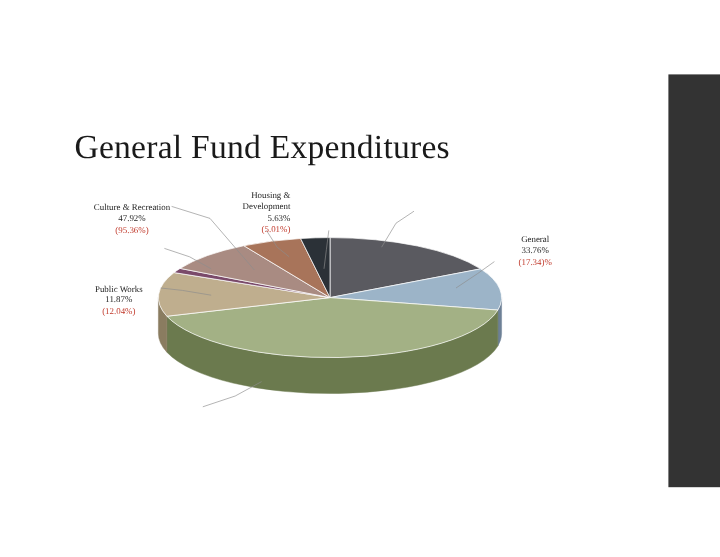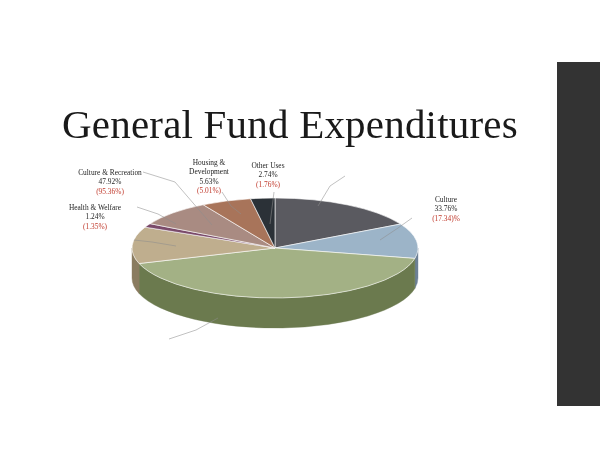--- a/index.html
+++ b/index.html
@@ -26,21 +26,21 @@
     left: 557px;
     top: 62px;
     width: 43px;
     height: 344px;
     background: #333333;
   }
   #title {
     position: absolute;
     left: 62px;
     top: 105px;
-    font-size: 41px;
+    font-size: 28px;
     line-height: 38px;
     color: #1a1a1a;
     font-family: "Liberation Serif", "DejaVu Serif", serif;
     font-weight: normal;
     letter-spacing: 0.2px;
     white-space: nowrap;
   }
   #chart-area {
     position: absolute;
     left: 0; top: 0;
@@ -64,21 +64,21 @@
     color: #1f1f1f;
     white-space: nowrap;
   }
   .datalabel .cat { display: block; }
   .datalabel .v1 { display: block; }
   .datalabel .v2 { display: block; color: #c0392b; }
   .lbl-culture     { left: 56px;  top: 168px; width: 108px; }
   .lbl-health      { left: 48px;  top: 203px; width: 94px;  }
   .lbl-publicworks { left: 58px;  top: 236px; width: 82px;  }
   .lbl-publicsafety{ left: 78px;  top: 330px; width: 88px;  }
-  .lbl-housing     { left: 176px; top: 158px; width: 66px;  }
+  .lbl-housing     { left: 176px; top: 158px; width: 66px; text-align: right;  }
   .lbl-otheruses   { left: 240px; top: 161px; width: 56px;  }
   .lbl-generalgov  { left: 348px; top: 168px; width: 102px; }
   .lbl-judicial    { left: 414px; top: 195px; width: 64px;  }
 </style>
 </head>
 <body>
 
 <div id="slide">
 
   <div id="accent-bar"></div>
@@ -118,42 +118,37 @@
         <path d="M 412,218 L 398,228 L 380,240"></path>
       </g>
     </svg>
 
     <div class="datalabel lbl-culture">
       <span class="cat">Culture &amp; Recreation</span>
       <span class="v1">47.92%</span>
       <span class="v2">(95.36%)</span>
     </div>
 
-    <div class="datalabel lbl-health">
-      <span class="cat">Health &amp; Welfare</span>
-      <span class="v1">1.24%</span>
-      <span class="v2">(1.35%)</span>
+
+    <div class="datalabel lbl-publicworks">
+      <span class="cat">Public Works</span>
+      <span class="v1">11.87%</span>
+      <span class="v2">(12.04%)</span>
     </div>
-
 
 
     <div class="datalabel lbl-housing">
       <span class="cat">Housing &amp;</span>
       <span class="cat">Development</span>
       <span class="v1">5.63%</span>
       <span class="v2">(5.01%)</span>
     </div>
 
-    <div class="datalabel lbl-otheruses">
-      <span class="cat">Other Uses</span>
-      <span class="v1">2.74%</span>
-      <span class="v2">(1.76%)</span>
-    </div>
 
 
     <div class="datalabel lbl-judicial">
-      <span class="cat">Culture</span>
+      <span class="cat">General</span>
       <span class="v1">33.76%</span>
       <span class="v2">(17.34)%</span>
     </div>
 
   </div>
 </div>
 
 </body></html>

